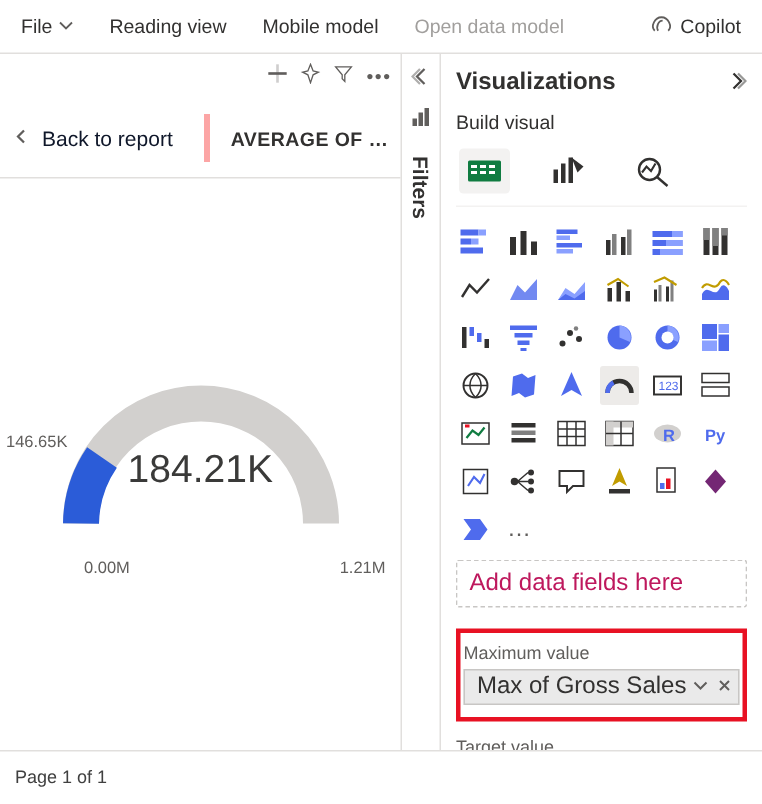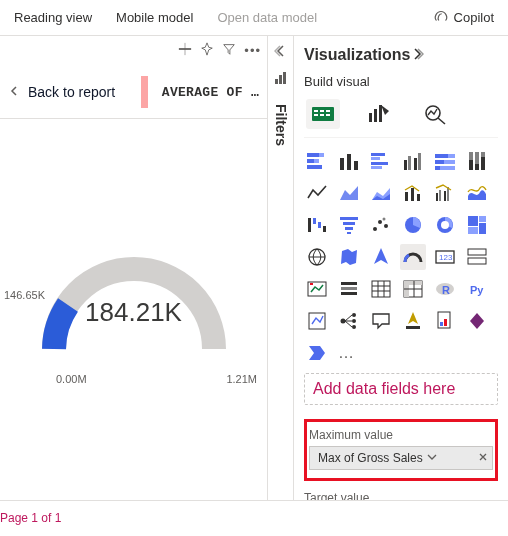--- a/index.html
+++ b/index.html
@@ -11,58 +11,64 @@
   .chev-down svg{width:10px;height:10px;}
   .copilot-ico svg{width:18px;height:18px;}
   .main { display: flex; height: 464px; }
   .canvas { flex: 1; position: relative; border-right: 1px solid #e1dfdd; }
   .canvas-toolbar { position:absolute; top:6px; right:6px; display:flex; gap:8px; align-items:center; color:#605e5c;}
   .canvas-toolbar svg{width:14px;height:14px;}
   .dots{letter-spacing:1px;}
   .report-header { display:flex; align-items:center; margin-top:40px; border-bottom:1px solid #e1dfdd; padding:0 8px 10px 8px; gap:8px;}
   .back-arrow svg{width:12px;height:12px;}
   .back-text{color:#0f172a; font-size:14px;}
-  .avg-title{margin-left:auto; font-weight:600; font-size:13px; letter-spacing:.3px; padding-left:14px; border-left:7px solid #fca5a5; height:32px; display:flex; align-items:center;font-family:Liberation Mono, monospace;}
+  .avg-title{margin-left:auto; font-weight:600; font-size:13px; letter-spacing:.3px; padding-left:14px; border-left:4px solid #fca5a5; height:32px; display:flex; align-items:center;}
   .gauge-wrap{position:relative; margin-top:120px; height:170px;}
   .gauge-svg{display:block; margin:0 auto;}
   .gauge-center{position:absolute; left:0; right:0; top:58px; text-align:center; font-size:26px; color:#3a3a39;}
   .scale-left{position:absolute; left:56px; top:134px; font-size:11px; color:#605e5c;}
   .scale-right{position:absolute; right:10px; top:134px; font-size:11px; color:#605e5c;}
   .val-label{position:absolute; left:4px; top:50px; font-size:11px; color:#605e5c;}
   .filters-rail{width:26px; border-right:1px solid #e1dfdd; display:flex; flex-direction:column; align-items:center; padding-top:8px; gap:10px;}
   .filters-rail svg{width:14px;height:14px;}
   .filters-label{writing-mode:vertical-rl; font-weight:600; font-size:14px; color:#323130; margin-top:6px;}
   .viz-panel{width:214px; padding:8px 10px 0 10px; display:flex; flex-direction:column; overflow:hidden;}
-  .viz-head{display:flex; align-items:center; justify-content:flex-start; padding:2px 0 6px 0;}
+  .viz-head{display:flex; align-items:center; justify-content:space-between; padding:2px 0 6px 0;}
   .viz-title{font-weight:600; font-size:16px;}
   .arrow-btn svg{width:14px;height:14px;}
   .build-label{font-size:13px; margin:4px 0 6px 0;}
   .mode-row{display:flex; gap:22px; align-items:center; padding:4px 2px 8px 2px; border-bottom:1px solid #f3f2f1;}
   .mode-row .mode{width:34px;height:30px;display:flex;align-items:center;justify-content:center;border-radius:3px;}
   .mode.active{background:#f3f2f1;}
   .mode svg{width:24px;height:22px;}
   .viz-grid{display:grid; grid-template-columns:repeat(6, 26px); grid-auto-rows:26px; gap:6px 6px; margin-top:10px;}
   .viz-cell{width:26px;height:26px;display:flex;align-items:center;justify-content:center;color:#3a3a39;}
   .viz-cell svg{width:22px;height:22px;}
   .viz-cell.sel{background:#edebe9;border-radius:2px;}
   .more-row{display:flex;align-items:center;gap:8px;margin-top:6px;}
   .field-area{margin-top:8px;}
   .placeholder-text{font-size:16px;color:#be185d;border:1px dashed #c8c6c4;padding:6px 8px;border-radius:2px; margin-top:-1px;}
   .section-label{font-size:12px;color:#605e5c;margin:10px 0 4px 0;}
   .highlight-box{border:3px solid #e81123; padding:4px 2px 8px 2px; margin-top:14px;}
-  .field-pill{display:flex;align-items:center;background:#eaeaea;border:1px solid #c8c6c4;height:24px;font-size:12px;padding:0 4px 0 8px;gap:4px;}
+  .field-pill{display:flex;align-items:center;background:#eaeaea;border:1px solid #c8c6c4;height:24px;font-size:16px;padding:0 4px 0 8px;gap:4px;}
   .field-pill .x{margin-left:auto;color:#605e5c;}
   .field-pill svg{width:10px;height:10px;}
-  .footer{height:34px;border-top:1px solid #e1dfdd;display:flex;align-items:center;font-size:12px;color:#be185d;}
+  .footer{height:34px;border-top:1px solid #e1dfdd;display:flex;align-items:center;padding-left:10px;font-size:12px;color:#404040;}
   .cut-top{border-top:1px dashed #c8c6c4; padding-top:6px;}
 </style>
 </head>
 <body>
 
 <div class="topbar">
+  <div class="item">
+    <span>File</span>
+    <span class="chev-down"><svg viewBox="0 0 10 10">
+          <path d="M1 3 L5 7 L9 3" stroke="#605e5c" fill="none" stroke-width="1.2"></path>
+        </svg></span>
+  </div>
   <div class="item">
       <span>Reading view</span>
     </div>
   <div class="item">
       <span>Mobile model</span>
     </div>
   <div class="item disabled">
       <span>Open data model</span>
     </div>
   <div class="item" style="margin-left:auto;">

